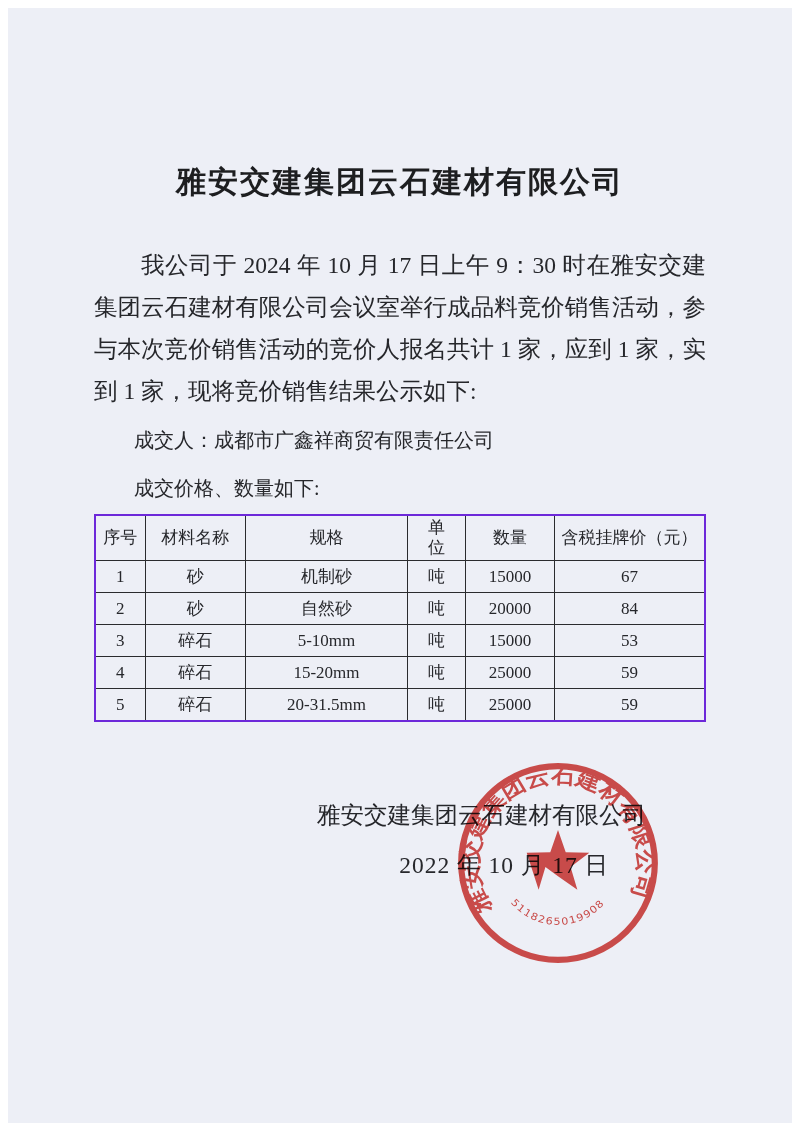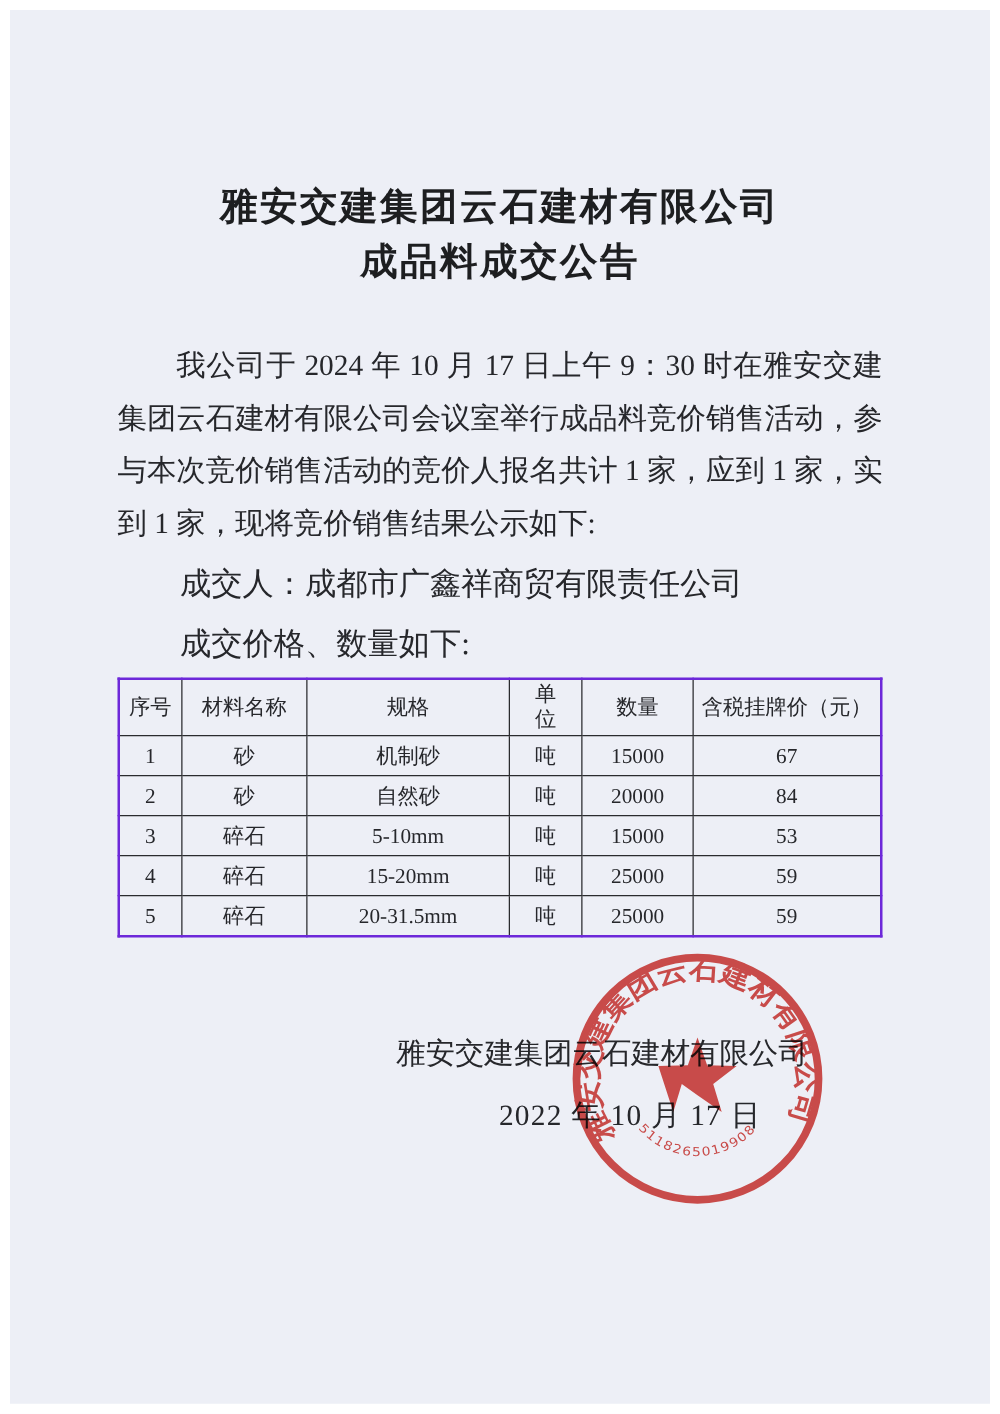--- a/index.html
+++ b/index.html
@@ -8,21 +8,21 @@
     background:#ffffff;
     font-family:"Liberation Serif","DejaVu Serif",serif;
     color:#222326;
   }
   .paper{
     position:relative;
     margin:8px;
     width:784px;height:1115px;
     background:#edeff6;
     box-sizing:border-box;
-    padding:0 86px;
+    padding:16px 86px;
     overflow:hidden;
   }
   .title{
     margin-top:136px;
     text-align:center;
     font-weight:bold;
     font-size:30px;
     line-height:44px;
     color:#1d1e20;
     letter-spacing:2px;
@@ -30,21 +30,21 @@
   .body-par{
     margin:40px 0 0 0;
     font-size:23.5px;
     line-height:42px;
     text-align:justify;
     text-indent:2em;
     color:#26272b;
   }
   .indent-line{
     margin:8px 0 0 0;
-    font-size:25px;
+    font-size:20px;
     line-height:40px;
     text-indent:2em;
     color:#26272b;
   }
   table.deal{
     margin-top:6px;
     width:100%;
     border-collapse:collapse;
     border:2px solid #6d28d9;
     background:transparent;
@@ -104,21 +104,20 @@
   .seal .serial-text{fill:#d5413c;font-family:"DejaVu Sans",sans-serif;font-size:9.5px;letter-spacing:1px;}
   .seal .star{fill:#d5413c;}
 </style>
 </head>
 <body>
 
 <div class="paper">
 
   <div class="title">
     <div>雅安交建集团云石建材有限公司</div>
-    <div>成品料成交公告</div>
   </div>
 
   <p class="body-par">我公司于 2024 年 10 月 17 日上午 9：30 时在雅安交建集团云石建材有限公司会议室举行成品料竞价销售活动，参与本次竞价销售活动的竞价人报名共计 1 家，应到 1 家，实到 1 家，现将竞价销售结果公示如下:</p>
 
   <p class="indent-line">成交人：成都市广鑫祥商贸有限责任公司</p>
   <p class="indent-line">成交价格、数量如下:</p>
 
   <table class="deal">
     <colgroup>
       <col class="c1">

